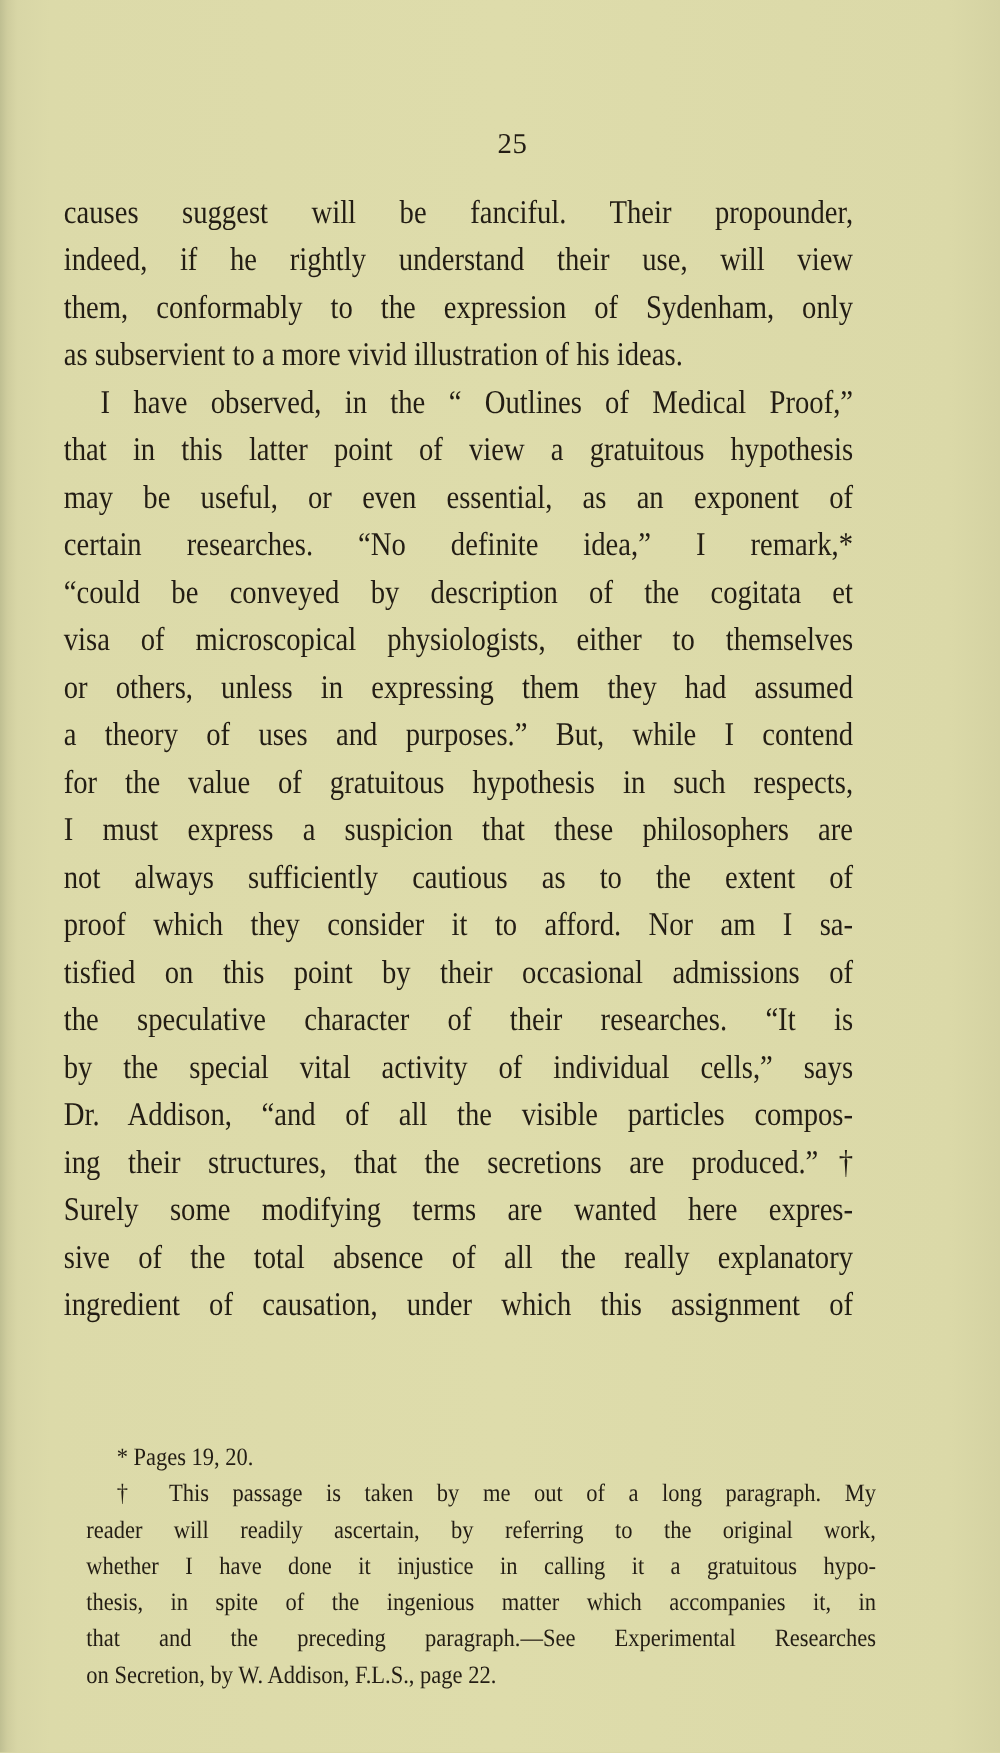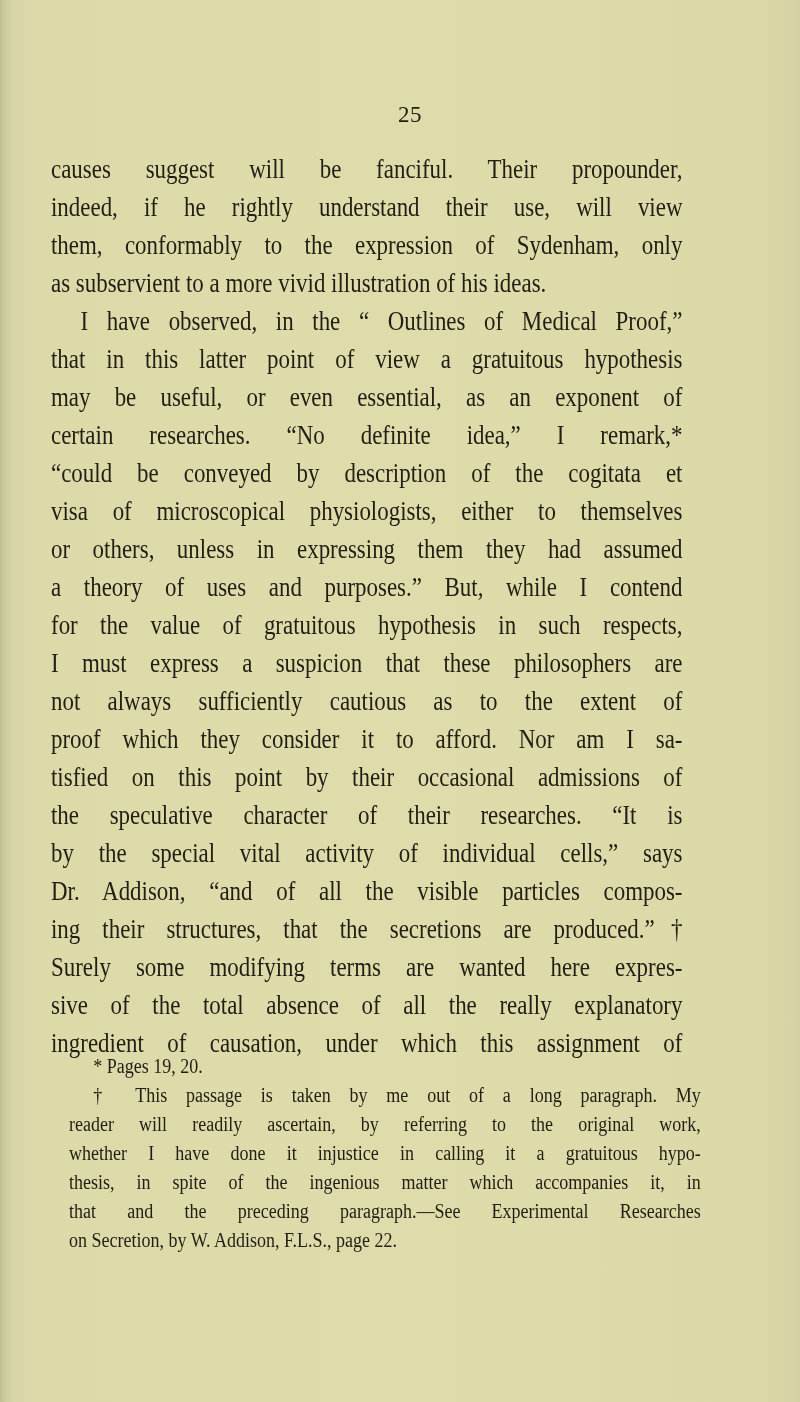--- a/index.html
+++ b/index.html
@@ -43,21 +43,21 @@
       text-align: justify;
       text-align-last: justify;
       transform-origin: left center;
       transform: scaleX(0.865);
       width: 730px;
     }
     .line.last { text-align-last: left; }
     .line.indent { padding-left: 34px; box-sizing: border-box; }
     .footnotes {
       position: absolute;
-      top: 1052px;
+      top: 1152px;
       left: 69px;
       width: 632px;
     }
     .fn-line {
       display: block;
       height: 29px;
       line-height: 29px;
       font-size: 20px;
       white-space: nowrap;
       text-align: justify;

